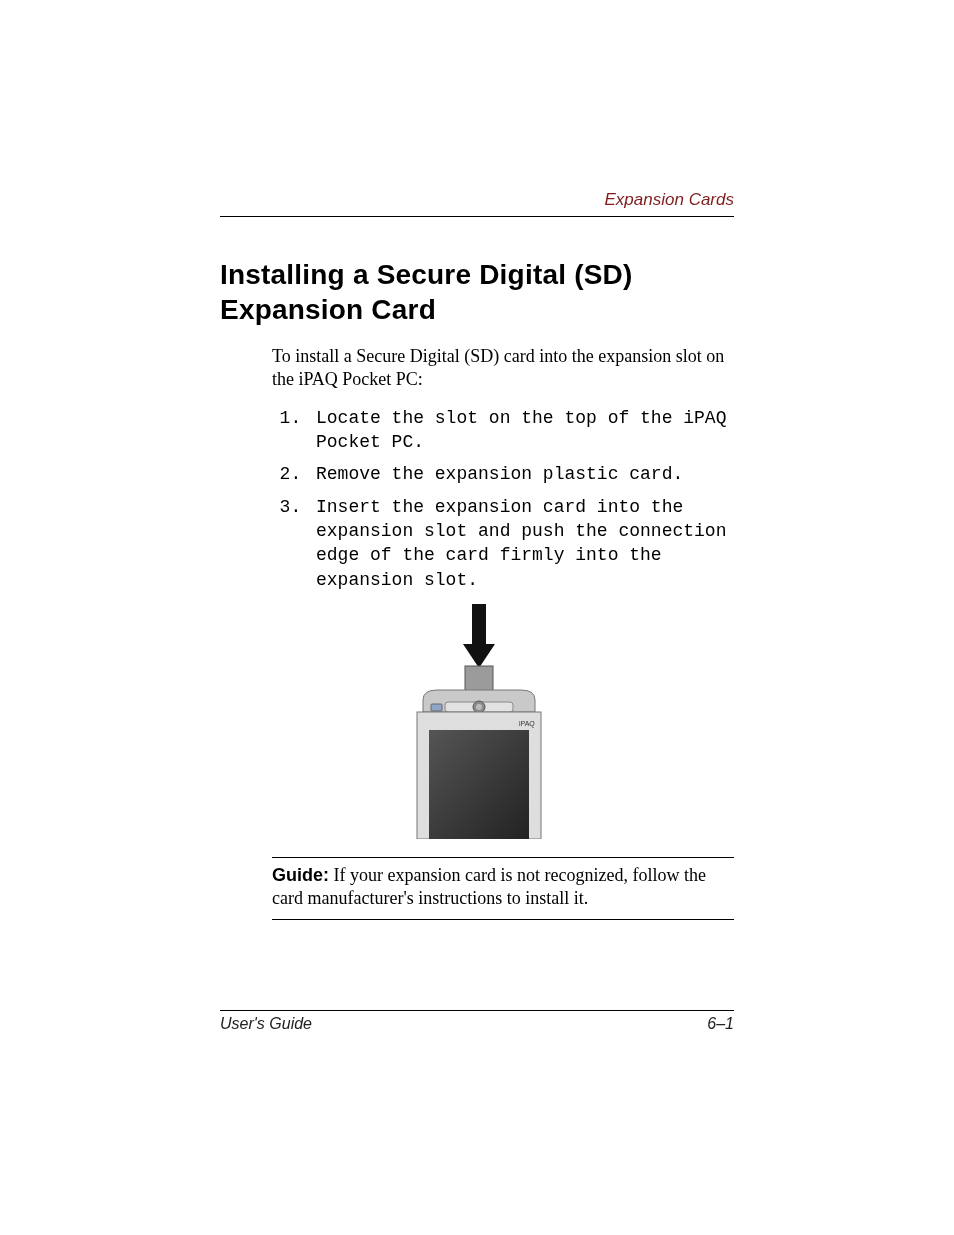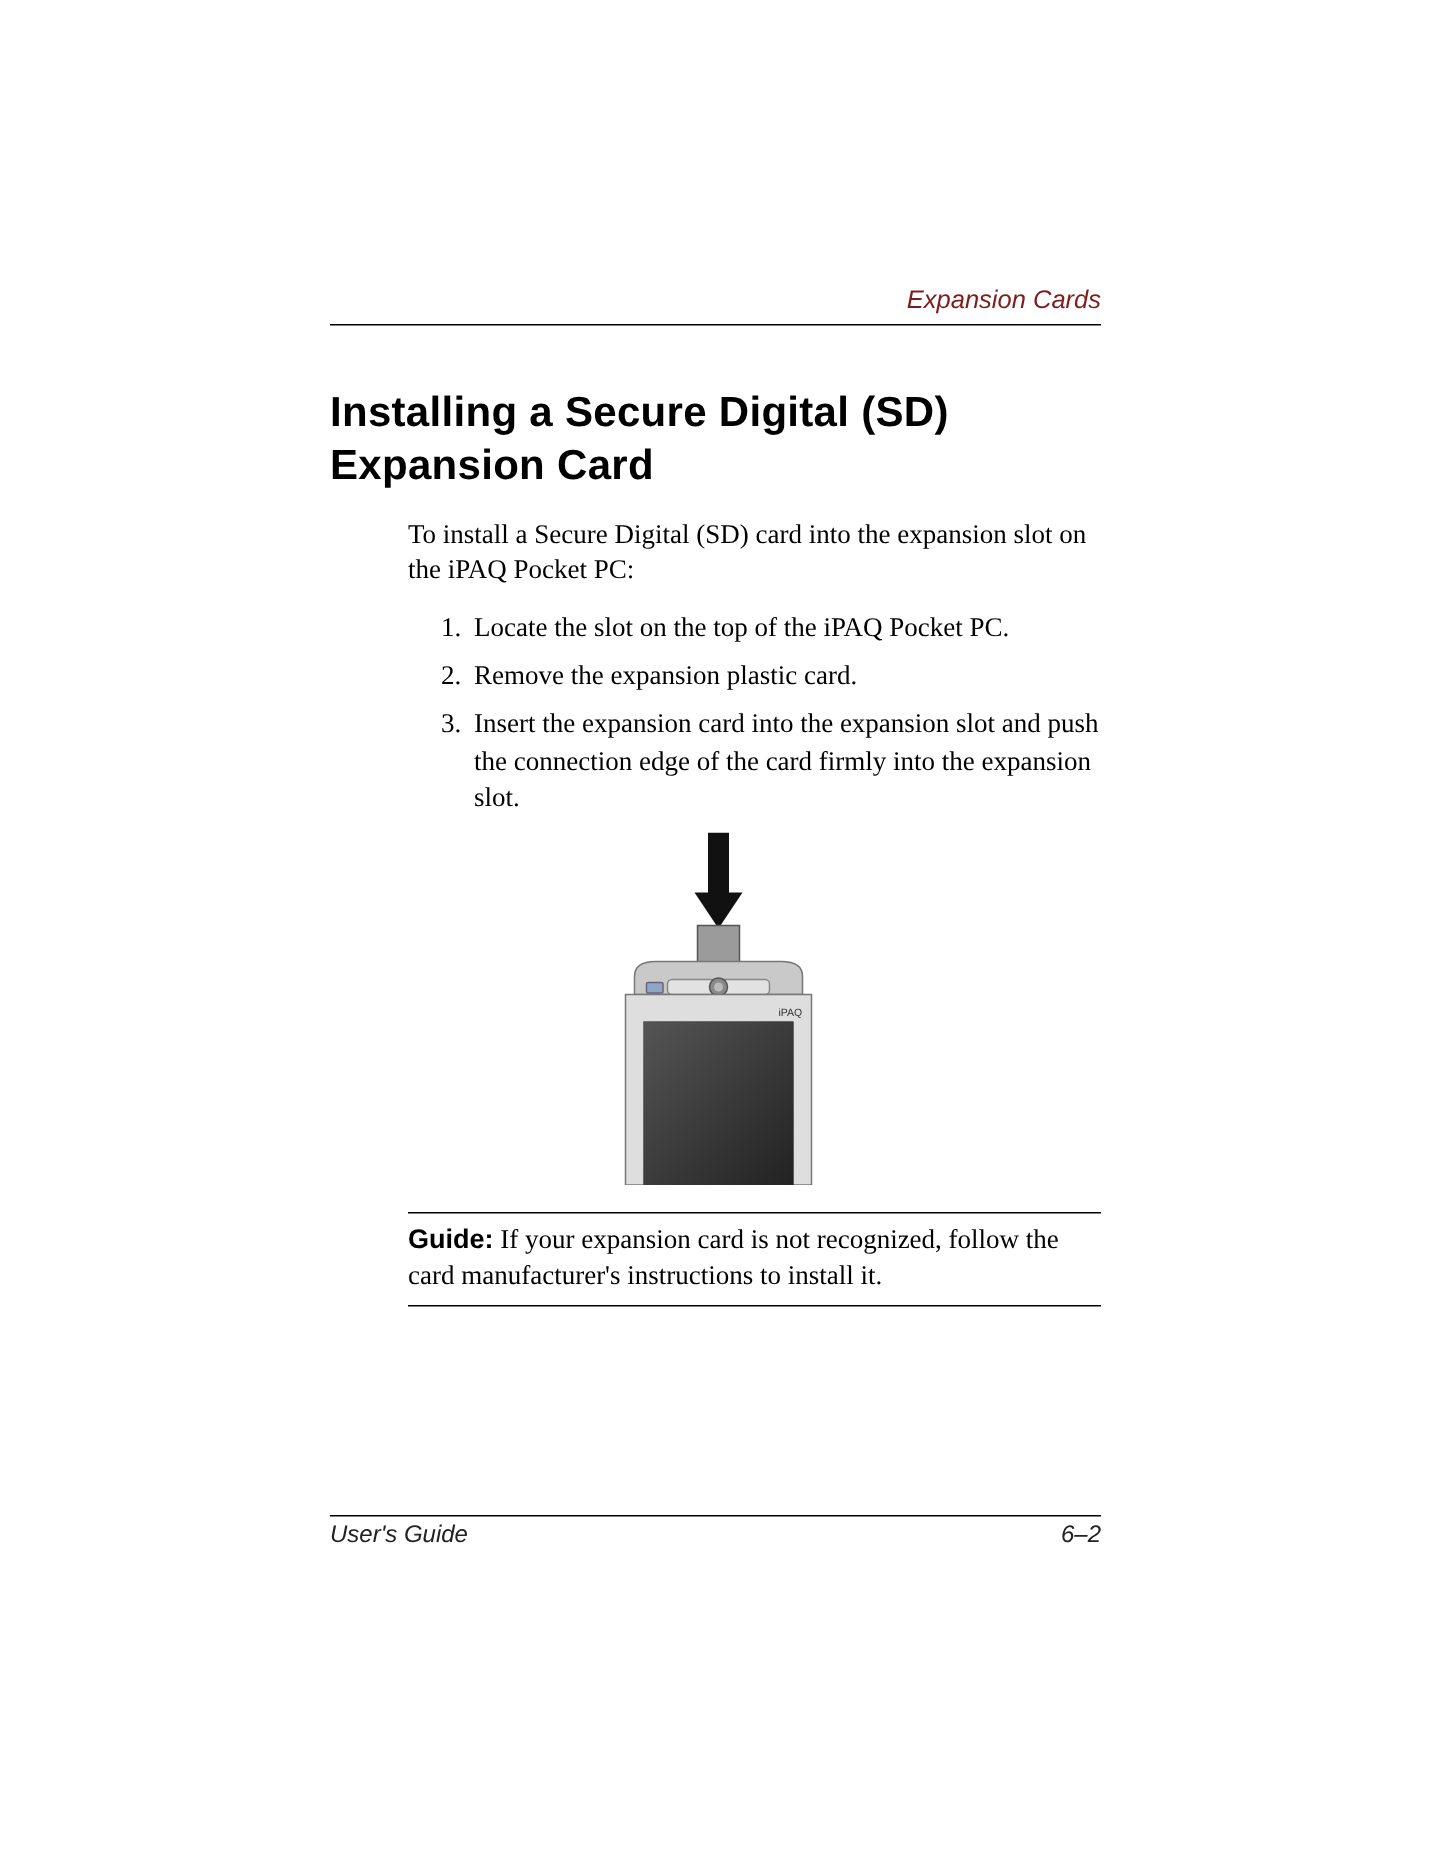--- a/index.html
+++ b/index.html
@@ -36,20 +36,21 @@
     font-size: 18px;
     line-height: 1.3;
     margin-left: 52px;
     margin-bottom: 14px;
   }
   ol.steps {
     margin-left: 76px;
     padding-left: 16px;
     font-size: 18px;
     line-height: 1.35;
+    font-family: Liberation Mono, monospace;
   }
   ol.steps li {
     margin-bottom: 8px;
     padding-left: 4px;
   }
   .figure {
     display: flex;
     justify-content: center;
     margin: 12px 0 18px 0;
   }
@@ -129,14 +130,14 @@
 
   <div class="note-block">
     <span class="note-label">Guide:</span>
     <span>If your expansion card is not recognized, follow the card manufacturer's instructions to install it.</span>
   </div>
 
 </div>
 
 <div class="footer">
   <span>User's Guide</span>
-  <span>6–2</span>
+  <span>6–1</span>
 </div>
 
 </body></html>

